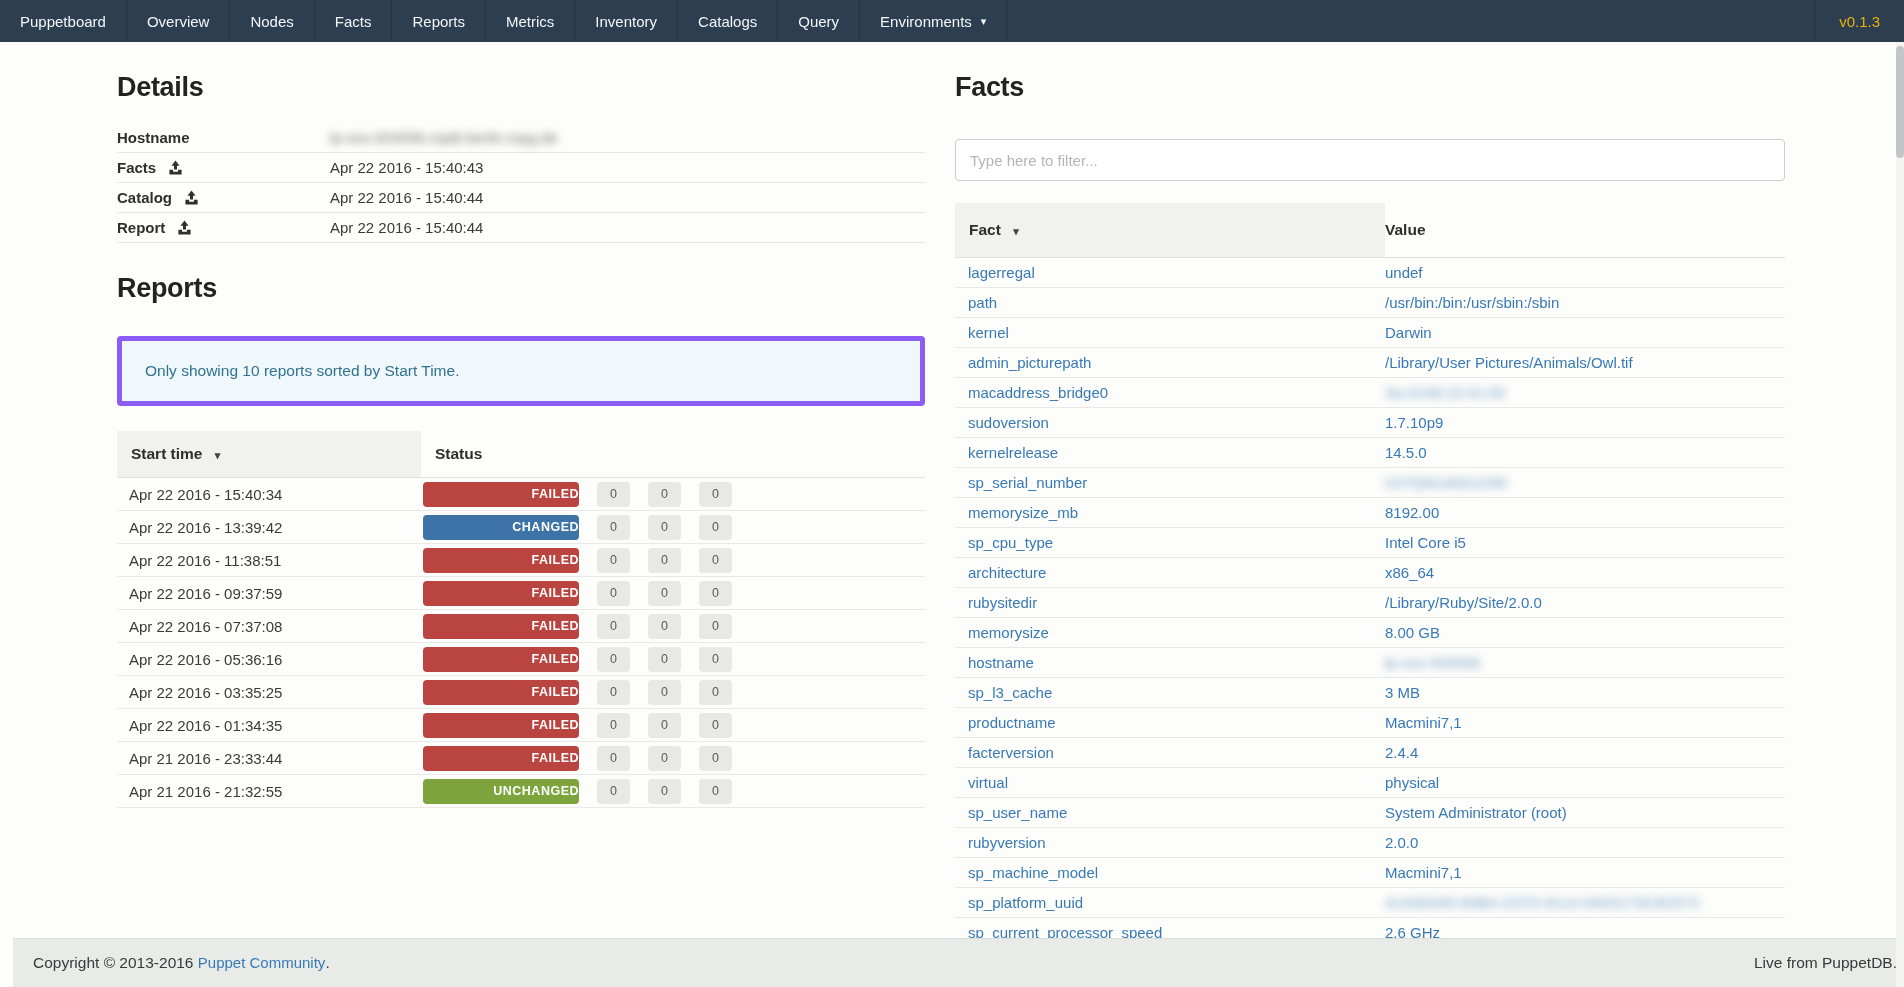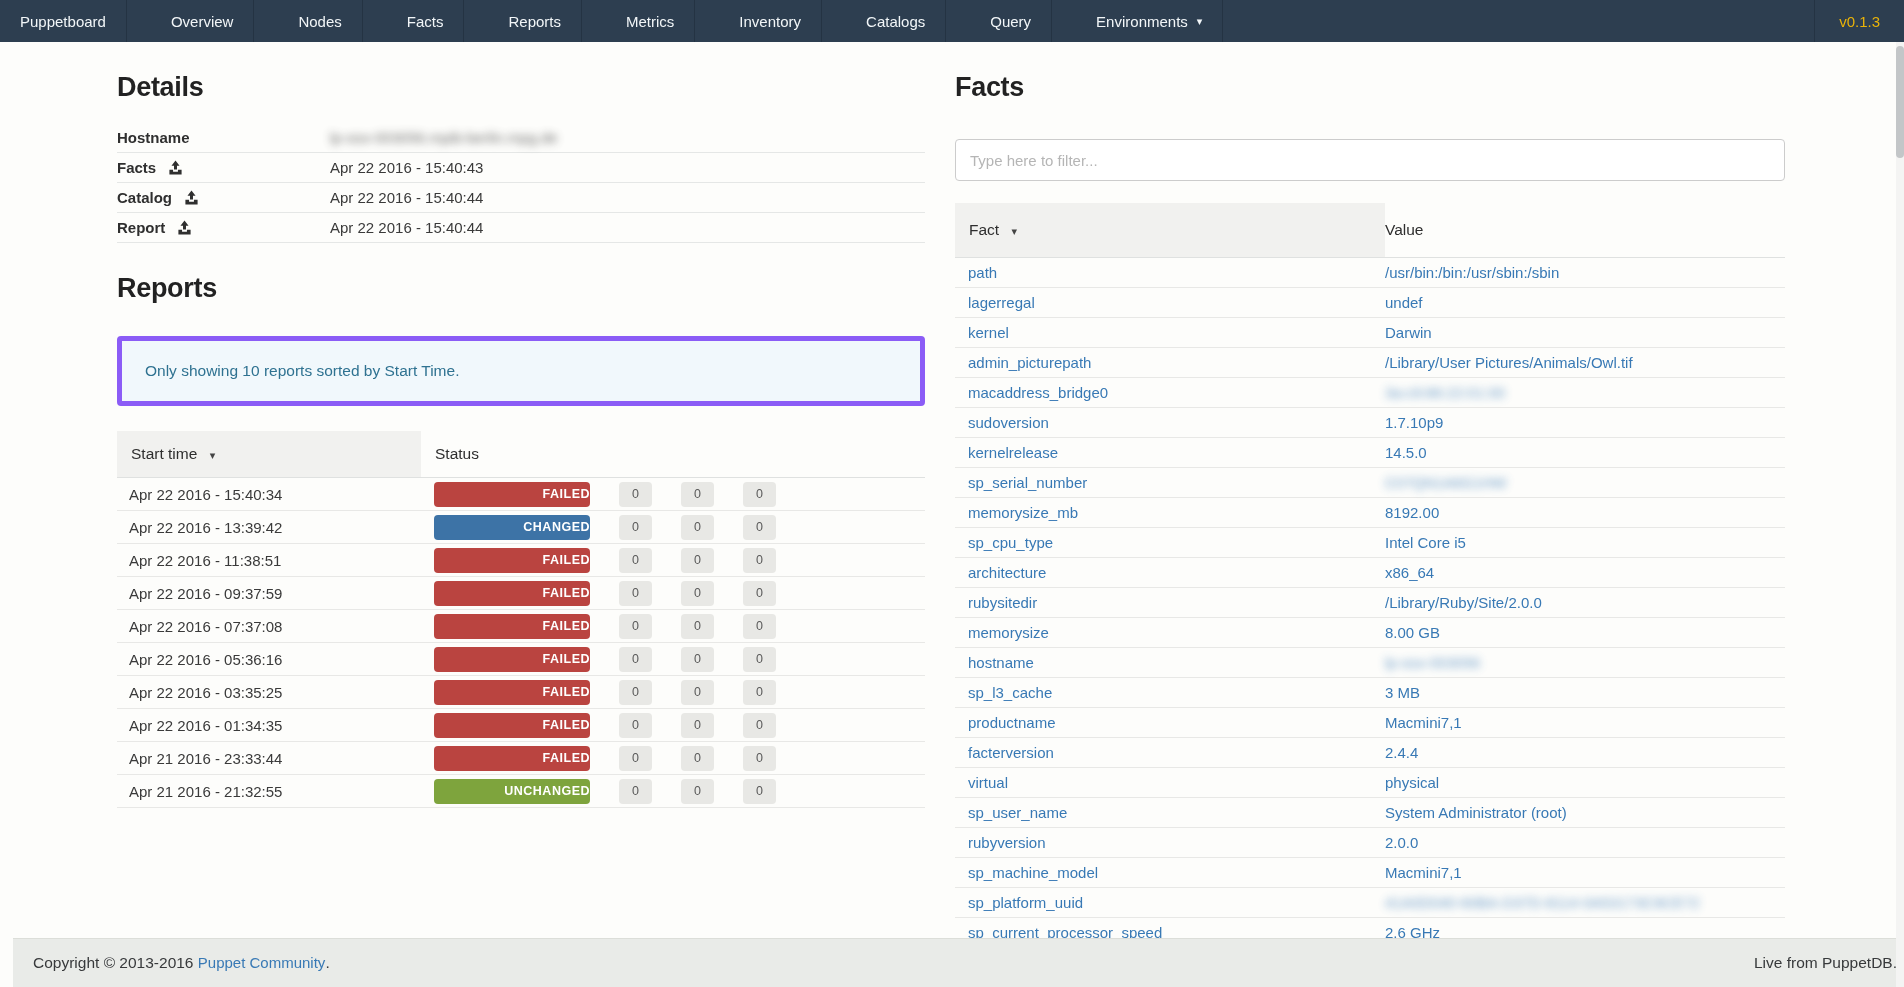--- a/index.html
+++ b/index.html
@@ -6,21 +6,21 @@
   html,body { width:1904px; height:987px; }
   body {
     font-family: "Liberation Sans", sans-serif;
     background:#fdfdfb;
     color:#333;
     position:relative;
     overflow:hidden;
   }
   
   .navbar {
-    height:42px; background:#2d3e50; display:flex; align-items:stretch;gap:24px;
+    height:42px; background:#2d3e50; display:flex; align-items:stretch;
   }
   .nav-item {
     display:flex; align-items:center; padding:0 20px; font-size:15px;
     color:#f2f6f8; border-right:1px solid #243343; cursor:pointer; white-space:nowrap;
   }
   .nav-item .caret { margin-left:9px; font-size:11px; color:#f2f6f8; }
   .nav-spacer { flex:1; }
   .nav-version {
     display:flex; align-items:center; padding:0 24px; font-size:15px;
     color:#eab308; border-left:1px solid #243343;
@@ -40,29 +40,29 @@
   .details-value { color:#3a3a3a; }
   .upload-icon { width:15px; height:15px; display:inline-block; cursor:pointer; }
   .upload-icon svg { width:15px; height:15px; fill:#2f2f2f; display:block; }
   
   .alert-info {
     margin-top:32px; background:#f1f8fc; border:5px solid #8b5cf6; border-radius:4px;
     color:#2f7291; font-size:15.5px; padding:21px 23px;
   }
   
   .thead { display:flex; border-bottom:1px solid #dfe1e0; }
-  .th { font-weight:400; font-size:15.5px; color:#2e2e2e; }
+  .th { font-weight:700; font-size:15.5px; color:#2e2e2e; }
   .th .sort-caret { font-size:11px; color:#444; margin-left:8px; }
   .th.sorted { background:#f1f1ef; cursor:pointer; }
   
   .reports-table { margin-top:25px; }
   .reports-table .th-start { width:304px; padding:14px 14px; }
   .reports-table .th-status { padding:14px 14px; }
   .report-row {
-    display:flex; align-items:center; height:33px; border-bottom:1px solid #e8e8e6;gap:11px;
+    display:flex; align-items:center; height:33px; border-bottom:1px solid #e8e8e6;
   }
   .report-time { width:304px; padding-left:12px; font-size:15px; color:#3a3a3a; }
   .status-badge {
     width:156px; height:25px; line-height:25px; margin-left:2px;
     border-radius:4px; text-align:right; color:#fff;
     font-size:12.5px; font-weight:700; letter-spacing:0.5px; cursor:pointer;
   }
   .count-box {
     width:33px; height:25px; line-height:25px; margin-left:18px;
     background:#e8e8e5; border-radius:4px; text-align:center;
@@ -275,27 +275,27 @@
     <div class="facts-table">
       <div class="thead">
         <div class="th th-fact sorted">
           <span>Fact</span>
           <span class="sort-caret">▾</span>
         </div>
         <div class="th th-value">Value</div>
       </div>
       <div>
   <div class="fact-row">
+    <div class="fact-name"><a class="link">lagerregal</a></div>
+    <div class="fact-value"><a class="link">undef</a></div>
+  </div>
+
+  <div class="fact-row">
     <div class="fact-name"><a class="link">path</a></div>
     <div class="fact-value"><a class="link">/usr/bin:/bin:/usr/sbin:/sbin</a></div>
-  </div>
-
-  <div class="fact-row">
-    <div class="fact-name"><a class="link">lagerregal</a></div>
-    <div class="fact-value"><a class="link">undef</a></div>
   </div>
 
   <div class="fact-row">
     <div class="fact-name"><a class="link">kernel</a></div>
     <div class="fact-value"><a class="link">Darwin</a></div>
   </div>
 
   <div class="fact-row">
     <div class="fact-name"><a class="link">admin_picturepath</a></div>
     <div class="fact-value"><a class="link">/Library/User Pictures/Animals/Owl.tif</a></div>

